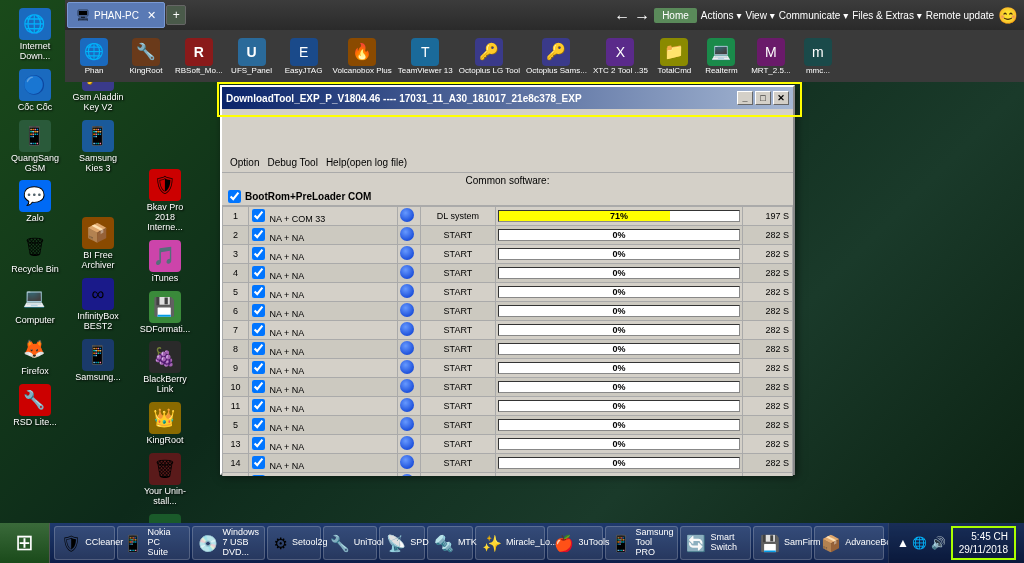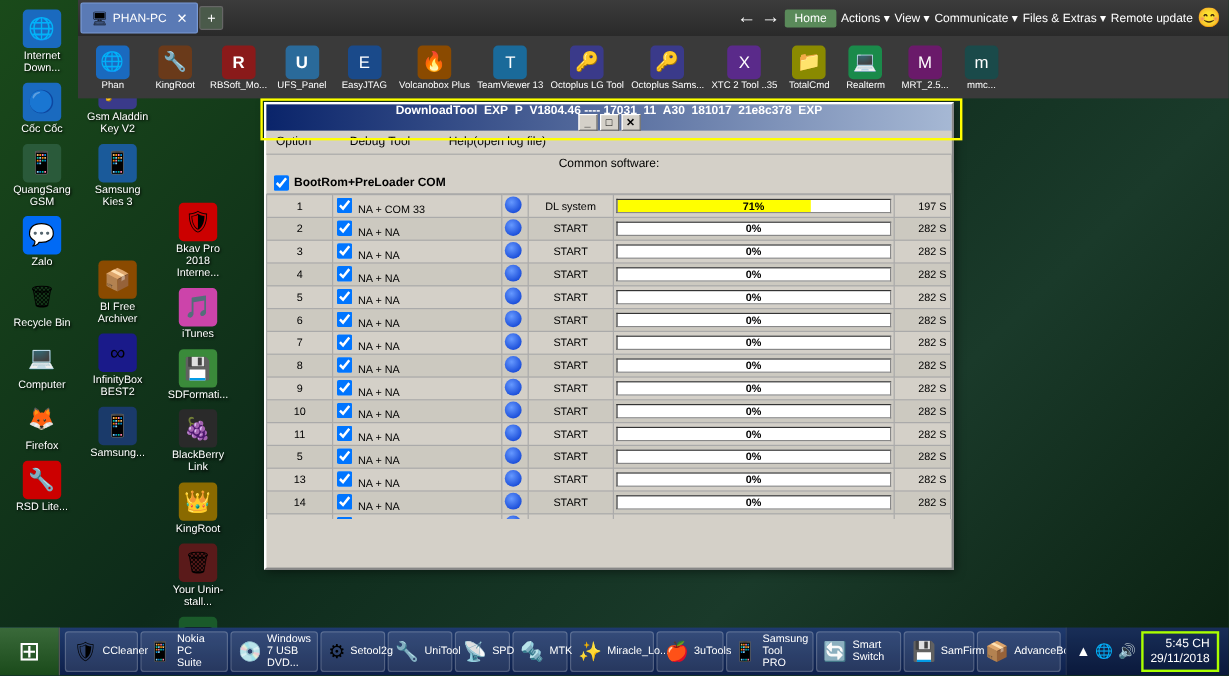--- a/index.html
+++ b/index.html
@@ -73,21 +73,20 @@
       z-index: 100;
     }
 
     .window-titlebar {
       height: 22px;
       background: linear-gradient(to right, #0a246a, #a6b8d4);
       display: flex;
       align-items: center;
       justify-content: flex-end;
       padding: 0 4px;
-      flex-direction: column;
     }
     .window-title {
       color: white;
       font-size: 10px;
       font-weight: bold;
       flex: 1;
       white-space: nowrap;
       overflow: hidden;
       text-overflow: ellipsis;
     }
@@ -110,22 +109,23 @@
       font-weight: bold;
     }
     .win-btn.close { background: #d4d0c8; }
 
     .window-menubar {
       height: 20px;
       background: #d4d0c8;
       display: flex;
       align-items: center;
       padding: 0 4px;
-      gap: 24px;
+      gap: 0;
       border-bottom: 1px solid #aaa;
+      margin-top: 44px;
     }
     .menu-item {
       font-size: 10px;
       cursor: pointer;
       padding: 1px 4px;
       color: #000;
     }
 
     .window-toolbar {
       height: 36px;
@@ -693,21 +693,21 @@
     </td>
     <td style="padding:1px 3px;width:60px;text-align:center;">START</td>
     <td style="padding:1px 2px;width:200px;">
       <div class="progress-bar-empty">
         <div class="progress-bar-text" style="position:relative;display:flex;align-items:center;justify-content:center;font-size:9px;height:100%;">0%</div>
       </div>
     </td>
     <td style="padding:1px 3px;width:40px;text-align:right;">282 S</td>
   </tr>
               <tr>
-    <td style="padding:1px 18px;width:20px;text-align:center;">10</td>
+    <td style="padding:1px 4px;width:20px;text-align:center;">10</td>
     <td style="padding:1px 3px;width:120px;">
       <input type="checkbox" checked="" style="margin-right: 2px;">
       <span>NA + NA</span>
     </td>
     <td style="padding:1px 2px;width:14px;">
       <span class="circle-blue"></span>
     </td>
     <td style="padding:1px 3px;width:60px;text-align:center;">START</td>
     <td style="padding:1px 2px;width:200px;">
       <div class="progress-bar-empty">

